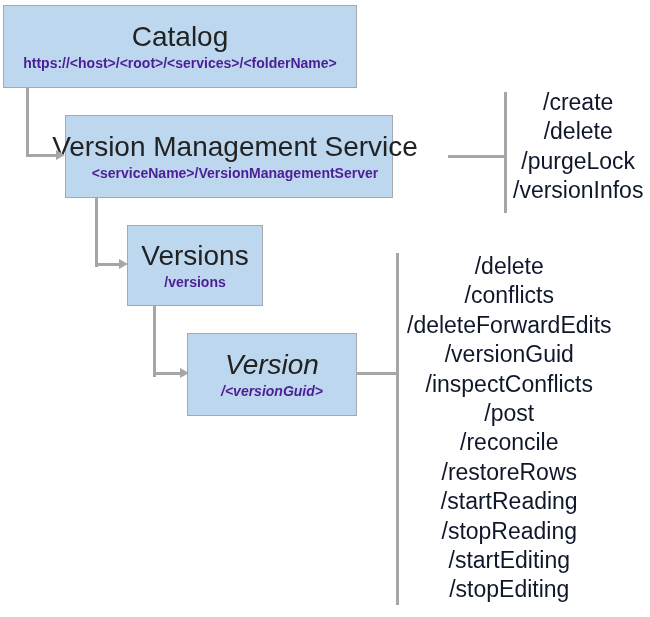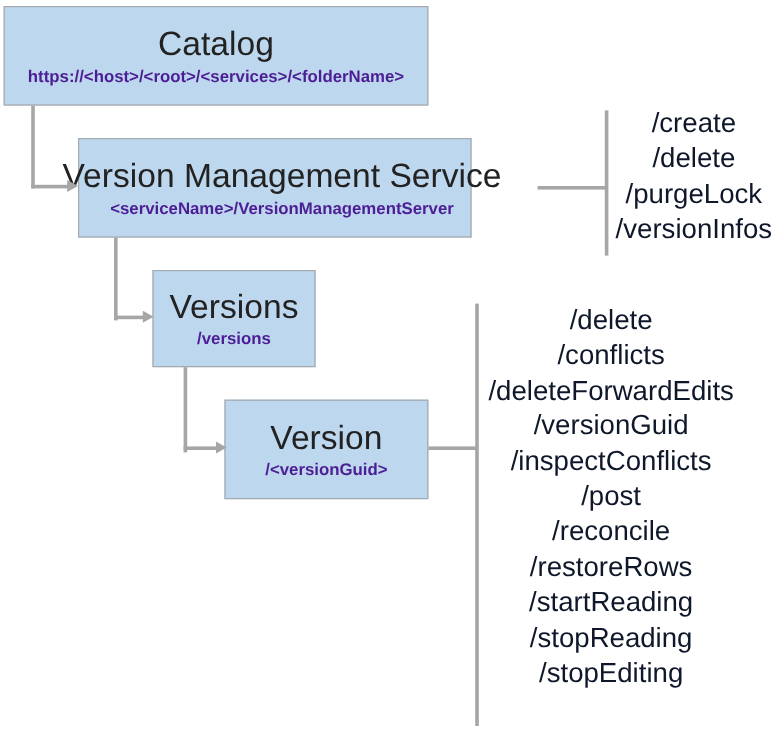--- a/index.html
+++ b/index.html
@@ -31,21 +31,21 @@
   .node .subtitle {
     font-size: 14px;
     font-weight: bold;
     color: #4c1d95;
     margin-top: 3px;
     white-space: nowrap;
   }
   #node-catalog  { left: 3px;   top: 5px;   width: 354px; height: 83px; }
   #node-vms      { left: 65px;  top: 115px; width: 328px; height: 83px; padding-left: 12px; }
   #node-versions { left: 127px; top: 225px; width: 136px; height: 81px; }
-  #node-version  { left: 187px; top: 333px; width: 170px; height: 83px; }
+  #node-version  { left: 187px; top: 333px; width: 170px; height: 83px; font-style: italic; }
 
   .v-line, .h-line {
     position: absolute;
     background: #a6a6a6;
   }
   .v-line { width: 3px; }
   .h-line { height: 3px; }
 
   .arrow-right {
     position: absolute;
@@ -139,16 +139,17 @@
     <div class="op">/delete</div>
     <div class="op">/conflicts</div>
     <div class="op">/deleteForwardEdits</div>
     <div class="op">/versionGuid</div>
     <div class="op">/inspectConflicts</div>
     <div class="op">/post</div>
     <div class="op">/reconcile</div>
     <div class="op">/restoreRows</div>
     <div class="op">/startReading</div>
     <div class="op">/stopReading</div>
+    <div class="op">/startEditing</div>
     <div class="op">/stopEditing</div>
   </div>
 
 </div>
 
 </body></html>

